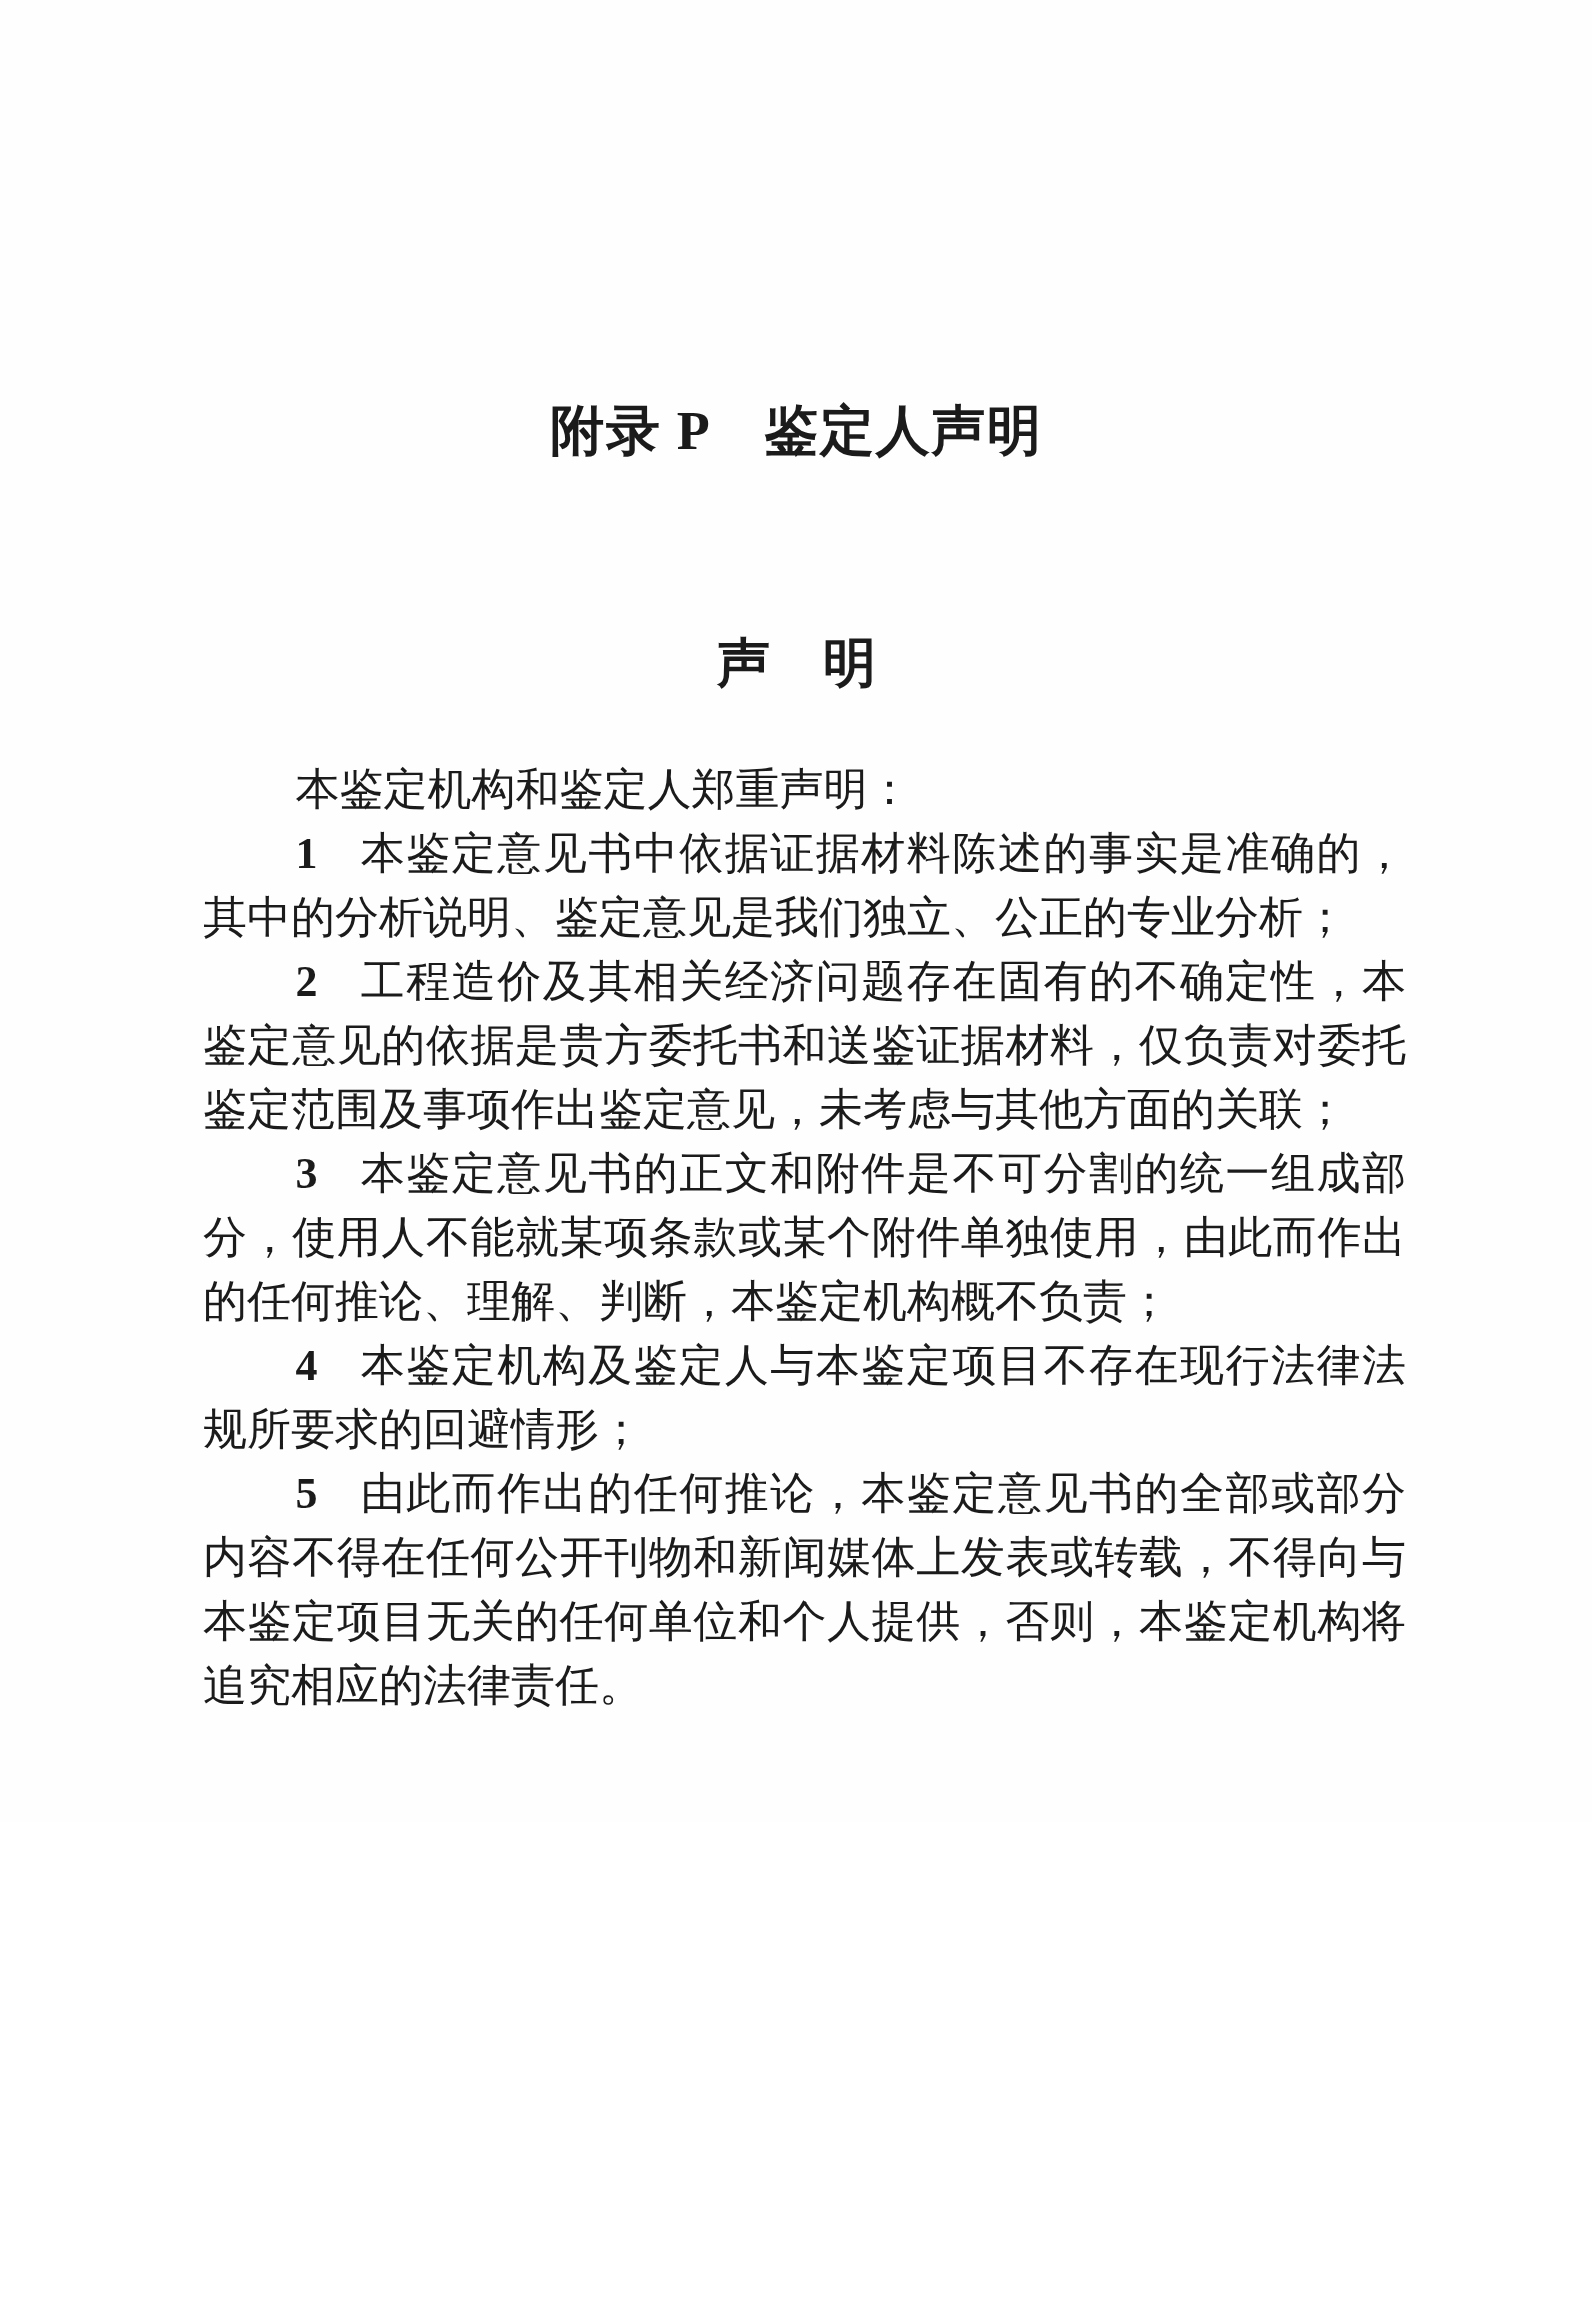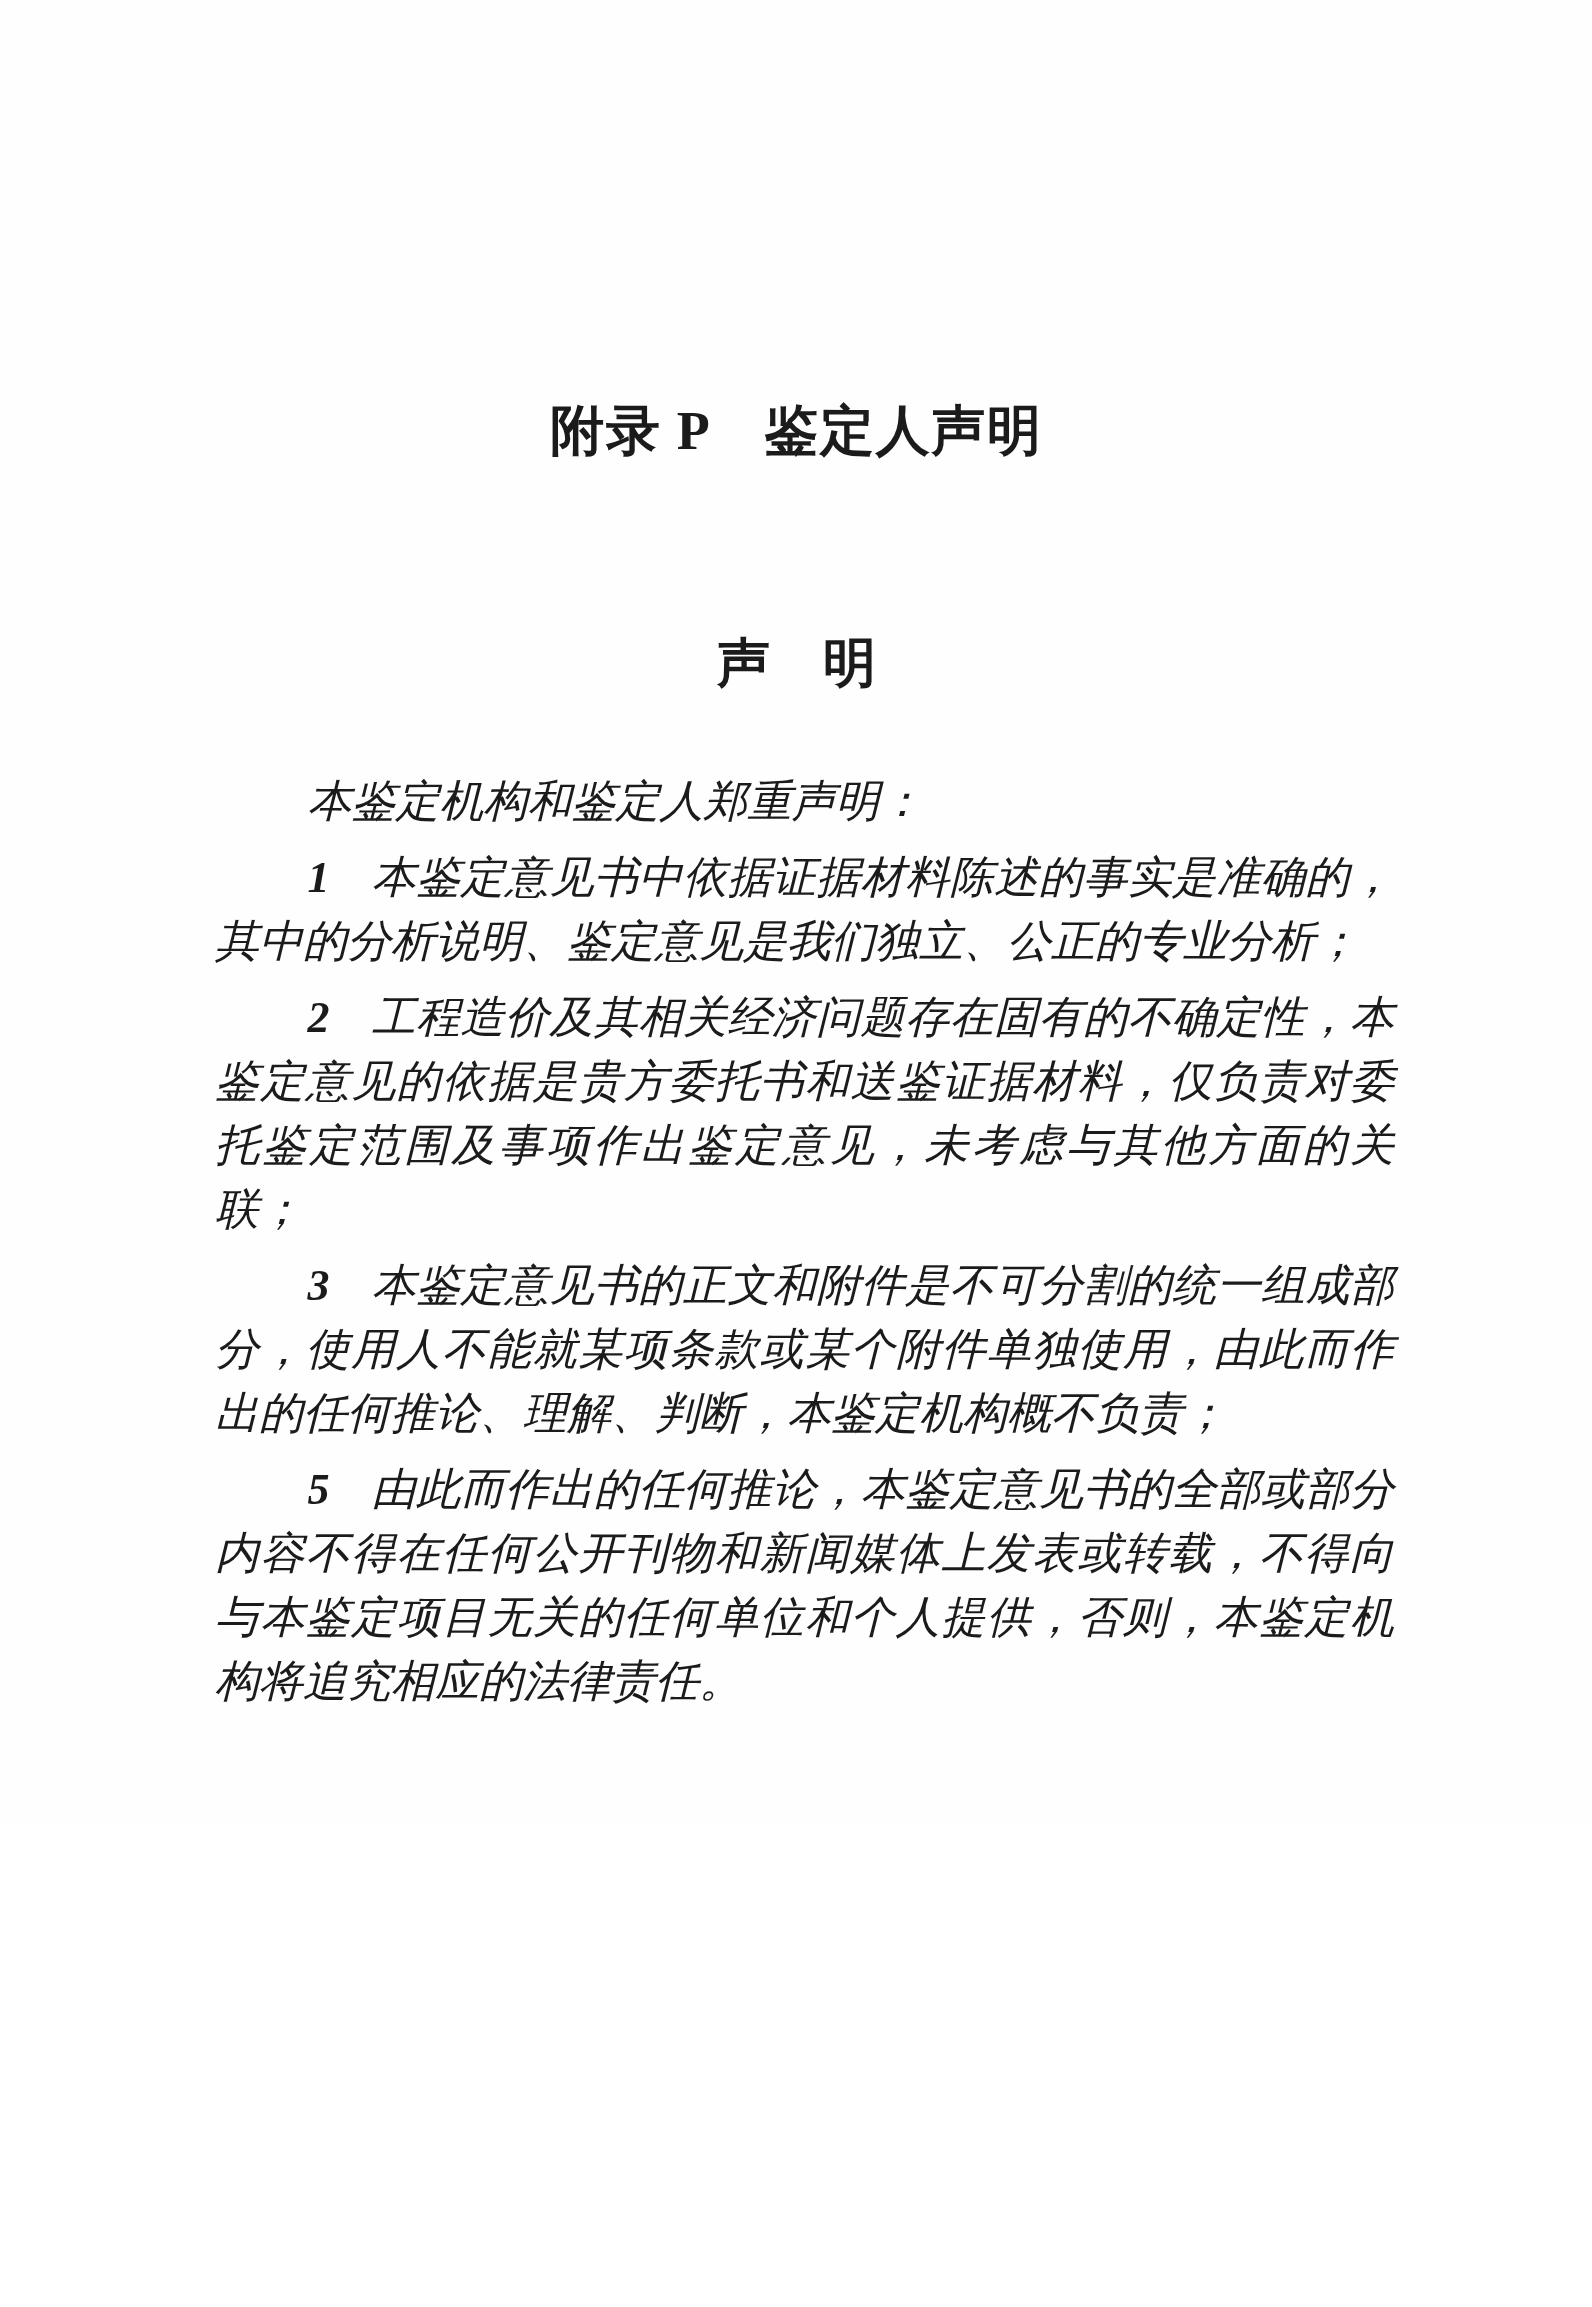--- a/index.html
+++ b/index.html
@@ -43,23 +43,22 @@
     position: absolute;
     top: 758px;
     left: 203px;
     width: 1203px;
     font-size: 44px;
     line-height: 64px;
     text-align: justify;
     text-justify: inter-ideograph;
   }
   .statement-body p {
-    margin: 12px;
+    margin: 0;
     text-indent: 2.1em;
-    font-style: italic;
   }
   .item-num {
     font-weight: 700;
     margin-right: 0.95em;
     font-family: "Liberation Serif", "DejaVu Serif", serif;
   }
   .page-number {
     position: absolute;
     top: 2165px;
     left: 1301px;
@@ -82,20 +81,21 @@
   <div class="statement-body">
 
     <p>本鉴定机构和鉴定人郑重声明：</p>
 
     <p><span class="item-num">1</span><span>本鉴定意见书中依据证据材料陈述的事实是准确的，其中的分析说明、鉴定意见是我们独立、公正的专业分析；</span></p>
 
     <p><span class="item-num">2</span><span>工程造价及其相关经济问题存在固有的不确定性，本鉴定意见的依据是贵方委托书和送鉴证据材料，仅负责对委托鉴定范围及事项作出鉴定意见，未考虑与其他方面的关联；</span></p>
 
     <p><span class="item-num">3</span><span>本鉴定意见书的正文和附件是不可分割的统一组成部分，使用人不能就某项条款或某个附件单独使用，由此而作出的任何推论、理解、判断，本鉴定机构概不负责；</span></p>
 
+    <p><span class="item-num">4</span><span>本鉴定机构及鉴定人与本鉴定项目不存在现行法律法规所要求的回避情形；</span></p>
 
     <p><span class="item-num">5</span><span>由此而作出的任何推论，本鉴定意见书的全部或部分内容不得在任何公开刊物和新闻媒体上发表或转载，不得向与本鉴定项目无关的任何单位和个人提供，否则，本鉴定机构将追究相应的法律责任。</span></p>
 
   </div>
 
   <div class="page-number">49</div>
 
 </div>
 
 

